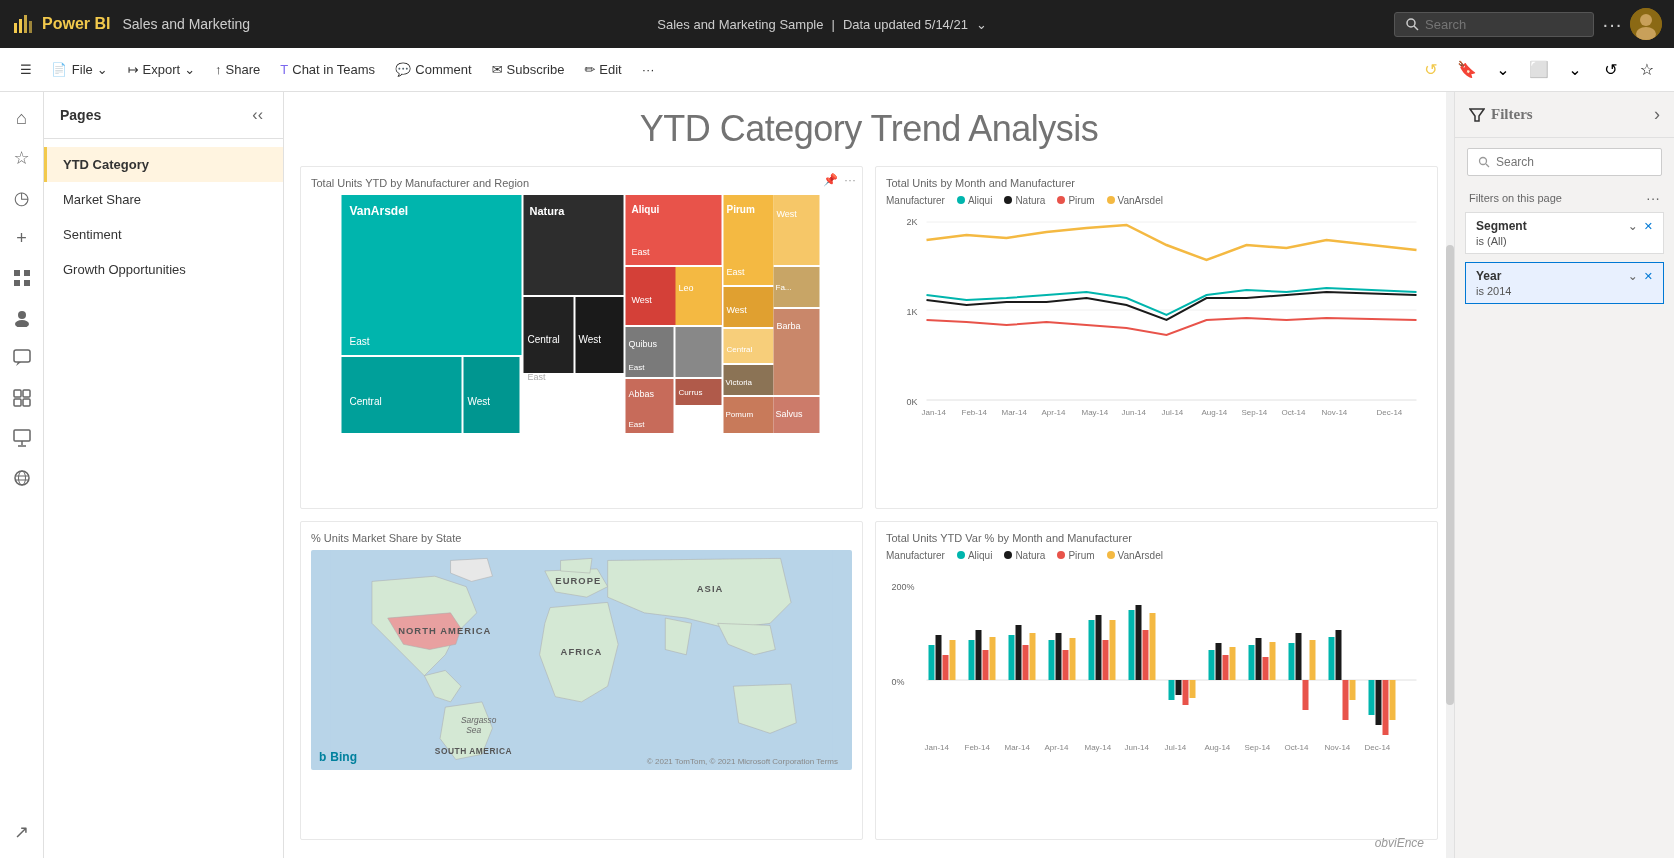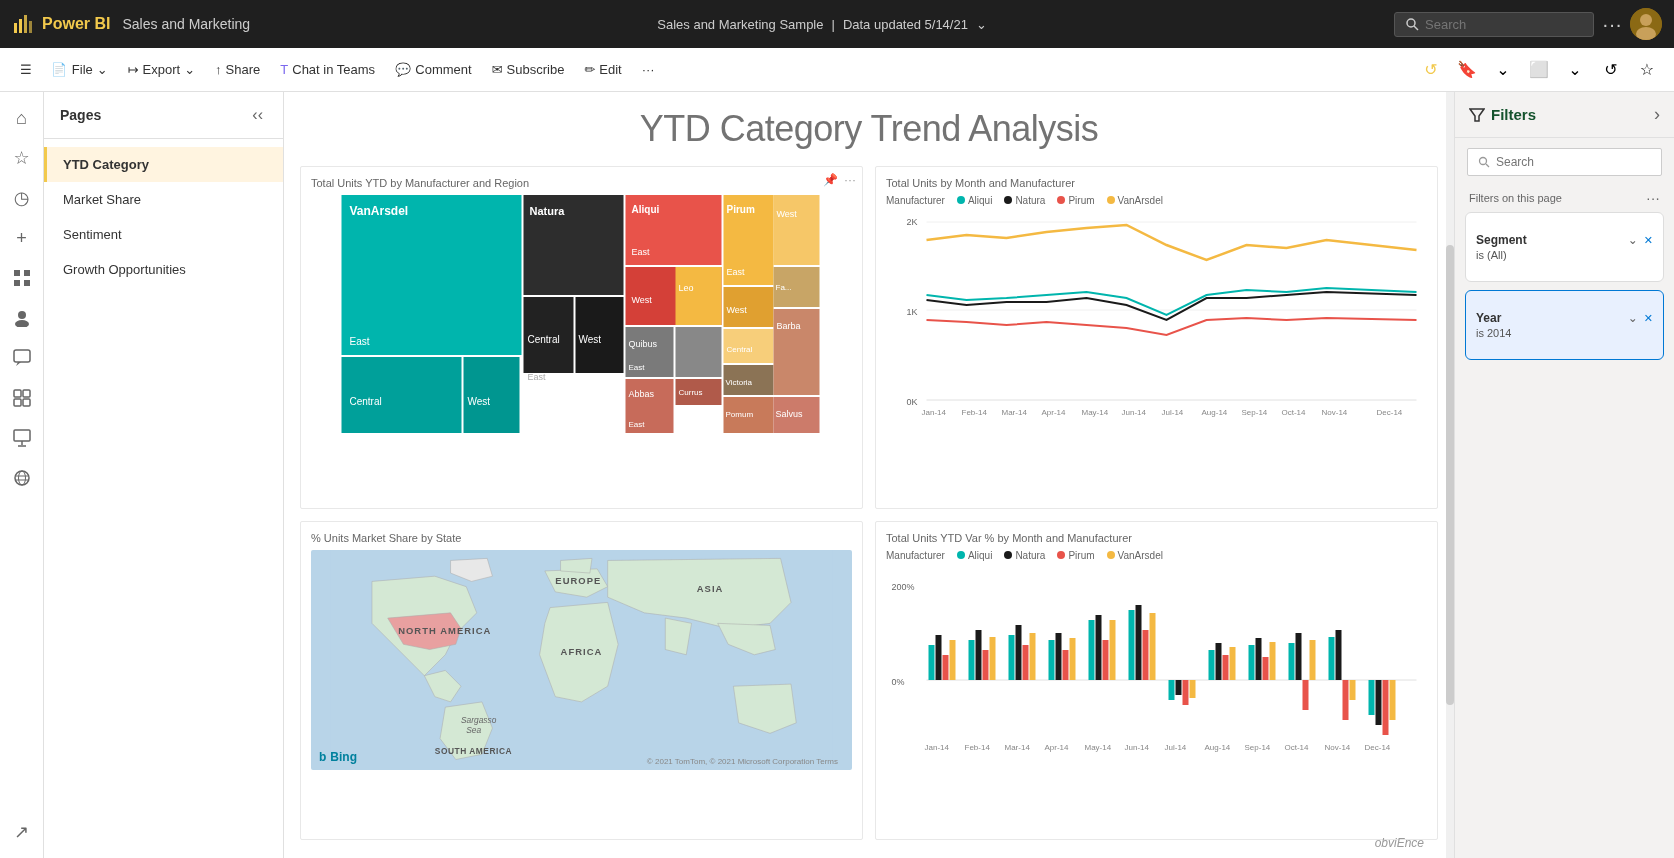--- a/index.html
+++ b/index.html
@@ -100,29 +100,29 @@
 
     
     .filters-panel {
       width: 220px; background: #f3f2f1; border-left: 1px solid #e0e0e0;
       display: flex; flex-direction: column; padding: 0;
     }
     .filters-header {
       display: flex; align-items: center; justify-content: space-between;
       padding: 12px 14px; border-bottom: 1px solid #e0e0e0; background: #f3f2f1;
     }
-    .filters-title { font-size: 15px; font-weight: 600; color: #14532d; display: flex; align-items: center; gap: 6px; }
+    .filters-title { font-size: 15px; font-weight: 600; color: #737373; display: flex; align-items: center; gap: 6px; font-family: Liberation Serif, serif; }
     .filters-search {
       display: flex; align-items: center; background: white; border: 1px solid #ccc;
       border-radius: 2px; padding: 6px 10px; margin: 10px 12px; gap: 6px;
     }
     .filters-search input { border: none; background: none; font-size: 12px; outline: none; flex: 1; }
     .filters-section-label { font-size: 11px; color: #666; padding: 6px 14px 4px; }
     .filter-item {
-      background: white; margin: 4px 10px; border-radius: 6px; border: 1px solid #ddd; padding: 20px 10px;
+      background: white; margin: 4px 10px; border-radius: 0; border: 1px solid #ddd; padding: 6px 10px;
     }
     .filter-item-header { display: flex; justify-content: space-between; align-items: center; }
     .filter-item-title { font-size: 12px; font-weight: 600; color: #333; }
     .filter-item-value { font-size: 11px; color: #555; margin-top: 2px; }
     .filter-item.active { border: 1px solid #0078d4; background: #e8f0fe; }
     .filter-chevron { font-size: 12px; color: #666; }
     .filter-clear { font-size: 11px; color: #0078d4; cursor: pointer; }
 
     
     .scroll-track {

